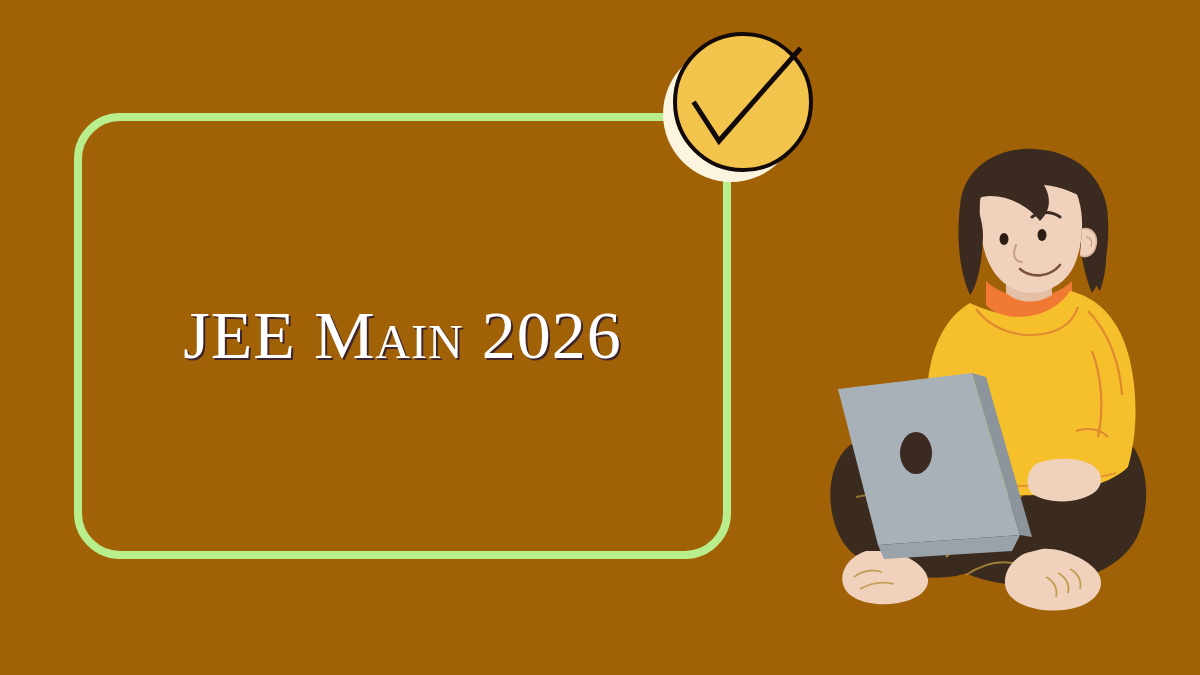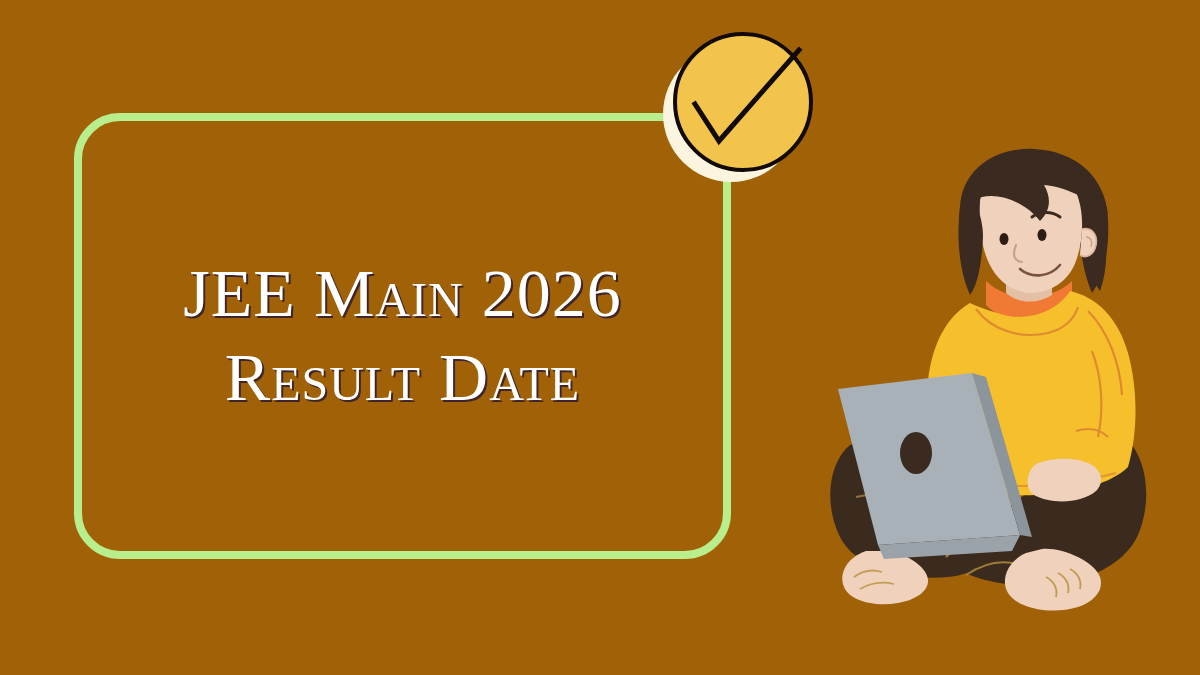--- a/index.html
+++ b/index.html
@@ -78,21 +78,20 @@
 </style>
 </head>
 <body>
 
 <div id="stage">
 
   <div class="frame"></div>
 
   <div class="headline">
     <div class="line">JEE Main 2026</div>
-    <div class="line">Result Date</div>
   </div>
 
   <div class="badge">
     <svg viewBox="0 0 175 175" xmlns="http://www.w3.org/2000/svg">
 
       <circle cx="76" cy="92" r="68" fill="#FBF4DE"></circle>
 
       <circle cx="88" cy="80" r="68" fill="#F2C44C" stroke="#120A08" stroke-width="4"></circle>
 
       <path d="M 40 82 L 64 119 L 144 28" fill="none" stroke="#120A08" stroke-width="5" stroke-linecap="square" stroke-linejoin="miter"></path>

